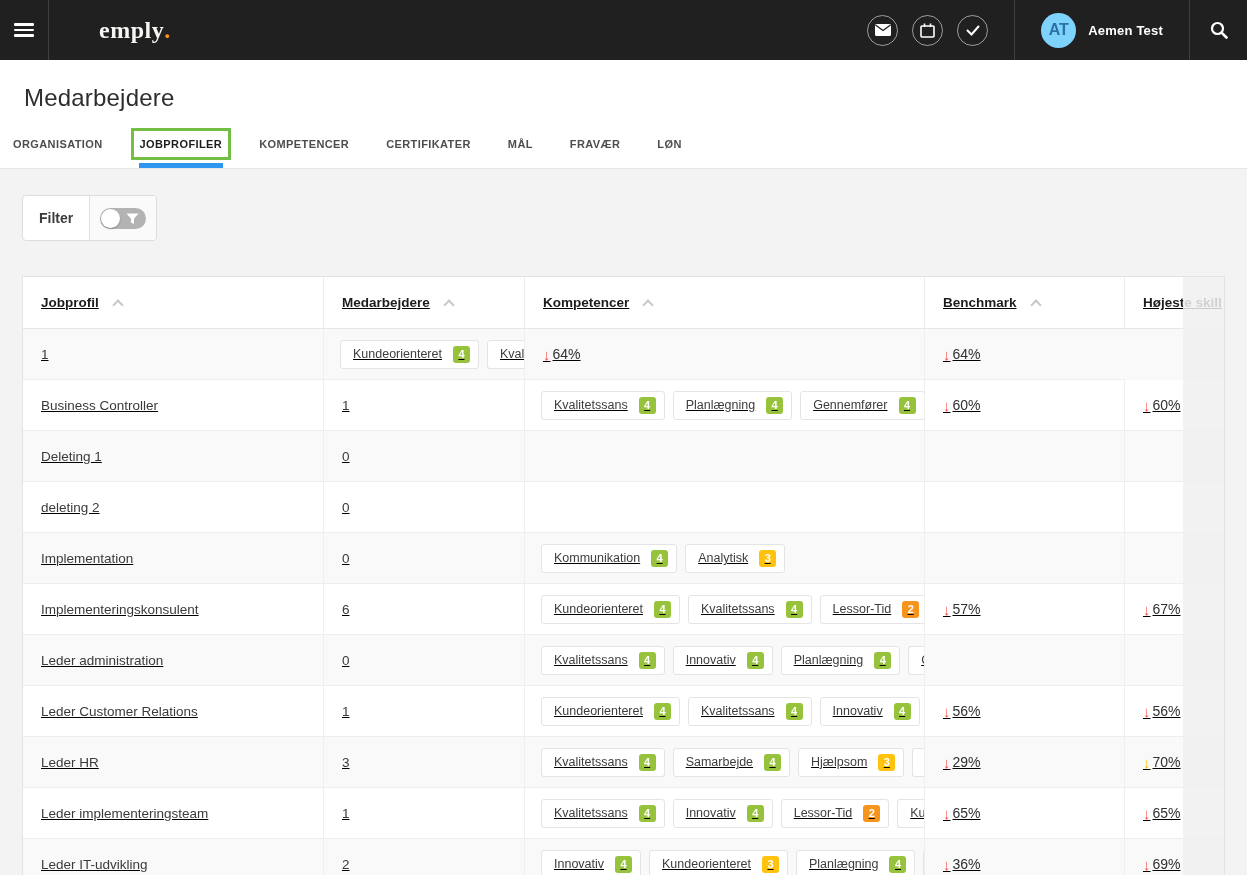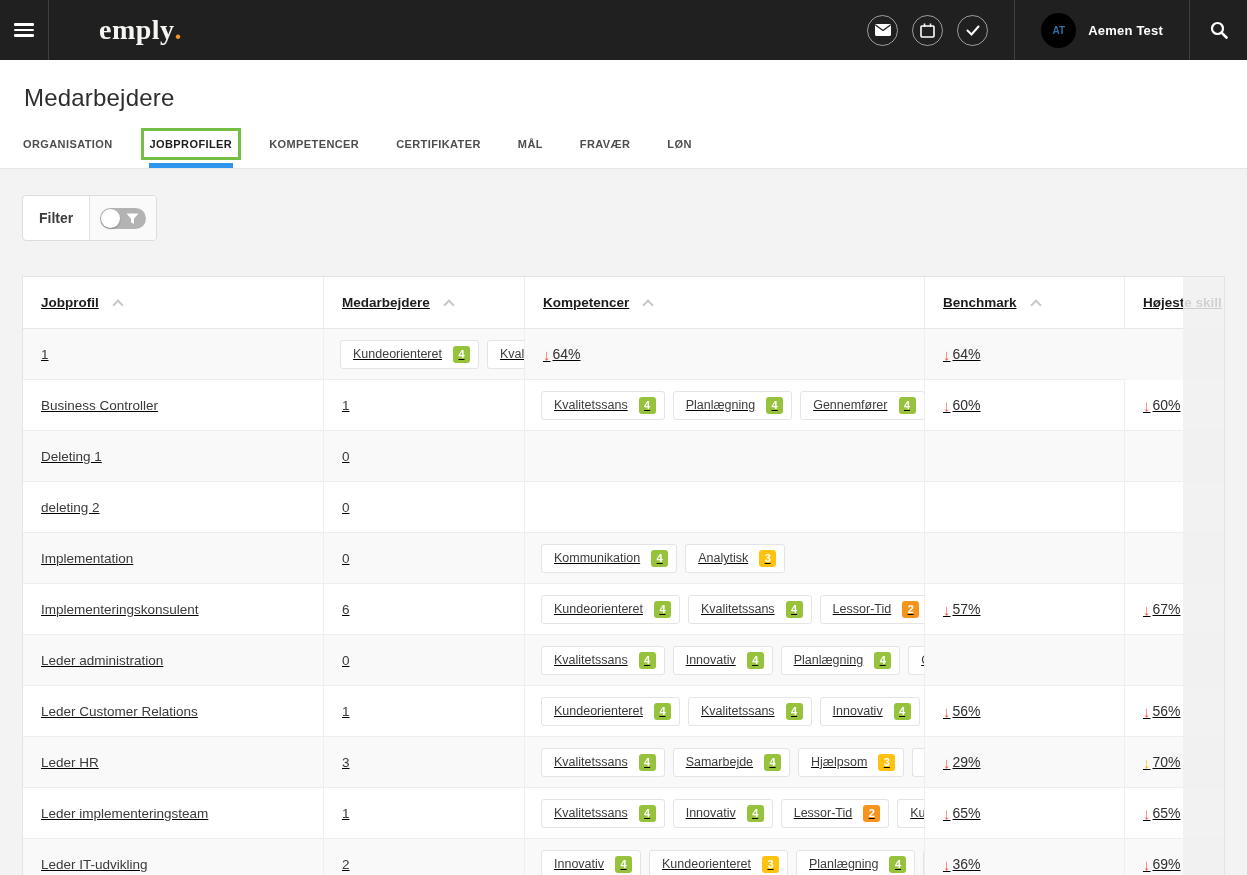--- a/index.html
+++ b/index.html
@@ -5,38 +5,38 @@
   * { box-sizing: border-box; margin: 0; padding: 0; }
   html,body { width:1247px; height:875px; overflow:hidden; background:#f3f3f3;
     font-family:"Liberation Sans", sans-serif; }
 
   
   .topbar { height:60px; background:#202020; display:flex; align-items:stretch; color:#fff; }
   .topbar .burger-wrap { width:49px; display:flex; align-items:center; justify-content:center;
     border-right:1px solid rgba(255,255,255,0.14); cursor:pointer; }
   .burger { width:20px; }
   .burger i { display:block; height:2.5px; background:#fff; border-radius:1px; margin:3px 0; }
-  .logo { font-family:"Liberation Serif", serif; font-weight:700; font-size:28px;
+  .logo { font-family:"Liberation Serif", serif; font-weight:700; font-size:24px;
     color:#f6f5f2; display:flex; align-items:center; padding-left:50px; letter-spacing:0.5px; }
   .logo .dot { color:#F7941E; }
   .topbar-right { margin-left:auto; display:flex; align-items:stretch; }
   .icon-circles { display:flex; align-items:center; gap:14px; padding-right:26px; }
   .circle-btn { width:31px; height:31px; border:1px solid rgba(255,255,255,0.55); border-radius:50%;
     display:flex; align-items:center; justify-content:center; cursor:pointer; }
   .vsep { width:1px; background:rgba(255,255,255,0.14); }
   .user-area { display:flex; align-items:center; gap:12px; padding:0 26px; cursor:pointer; }
-  .avatar { width:35px; height:35px; border-radius:50%; background:#000000; color:#2E6FA6;
-    font-size:10px; font-weight:700; display:flex; align-items:center; justify-content:center; }
+  .avatar { width:35px; height:35px; border-radius:50%; background:#7dd3fc; color:#2E6FA6;
+    font-size:16px; font-weight:700; display:flex; align-items:center; justify-content:center; }
   .user-name { font-size:13px; font-weight:700; color:#fff; letter-spacing:0.2px; }
   .search-area { width:57px; display:flex; align-items:center; justify-content:center; cursor:pointer; }
 
   
   .page-head { background:#fff; border-bottom:1px solid #e6e6e6; }
   .page-title { font-size:24px; font-weight:500; color:#2e2e2e; padding:24px 0 0 24px; letter-spacing:0.2px; }
-  .tabs { display:flex; gap:37px; padding-left:23px; margin-top:12px; }
+  .tabs { display:flex; gap:37px; padding-left:13px; margin-top:12px; }
   .tab { position:relative; padding:14px 0 18px; font-size:11px; font-weight:700;
     letter-spacing:0.4px; color:#4d4d4d; cursor:pointer; white-space:nowrap; }
   .tab.active { color:#1c1c1c; }
   .tab.active::after { content:""; position:absolute; left:-1px; right:-1px; bottom:0;
     height:5px; background:#2F96F0; }
   .ann-box { position:absolute; top:4px; bottom:8px; left:-9px; right:-9px;
     border:3px solid #72BF44; pointer-events:none; }
 
   
   .content { padding:26px 22px 0; }

